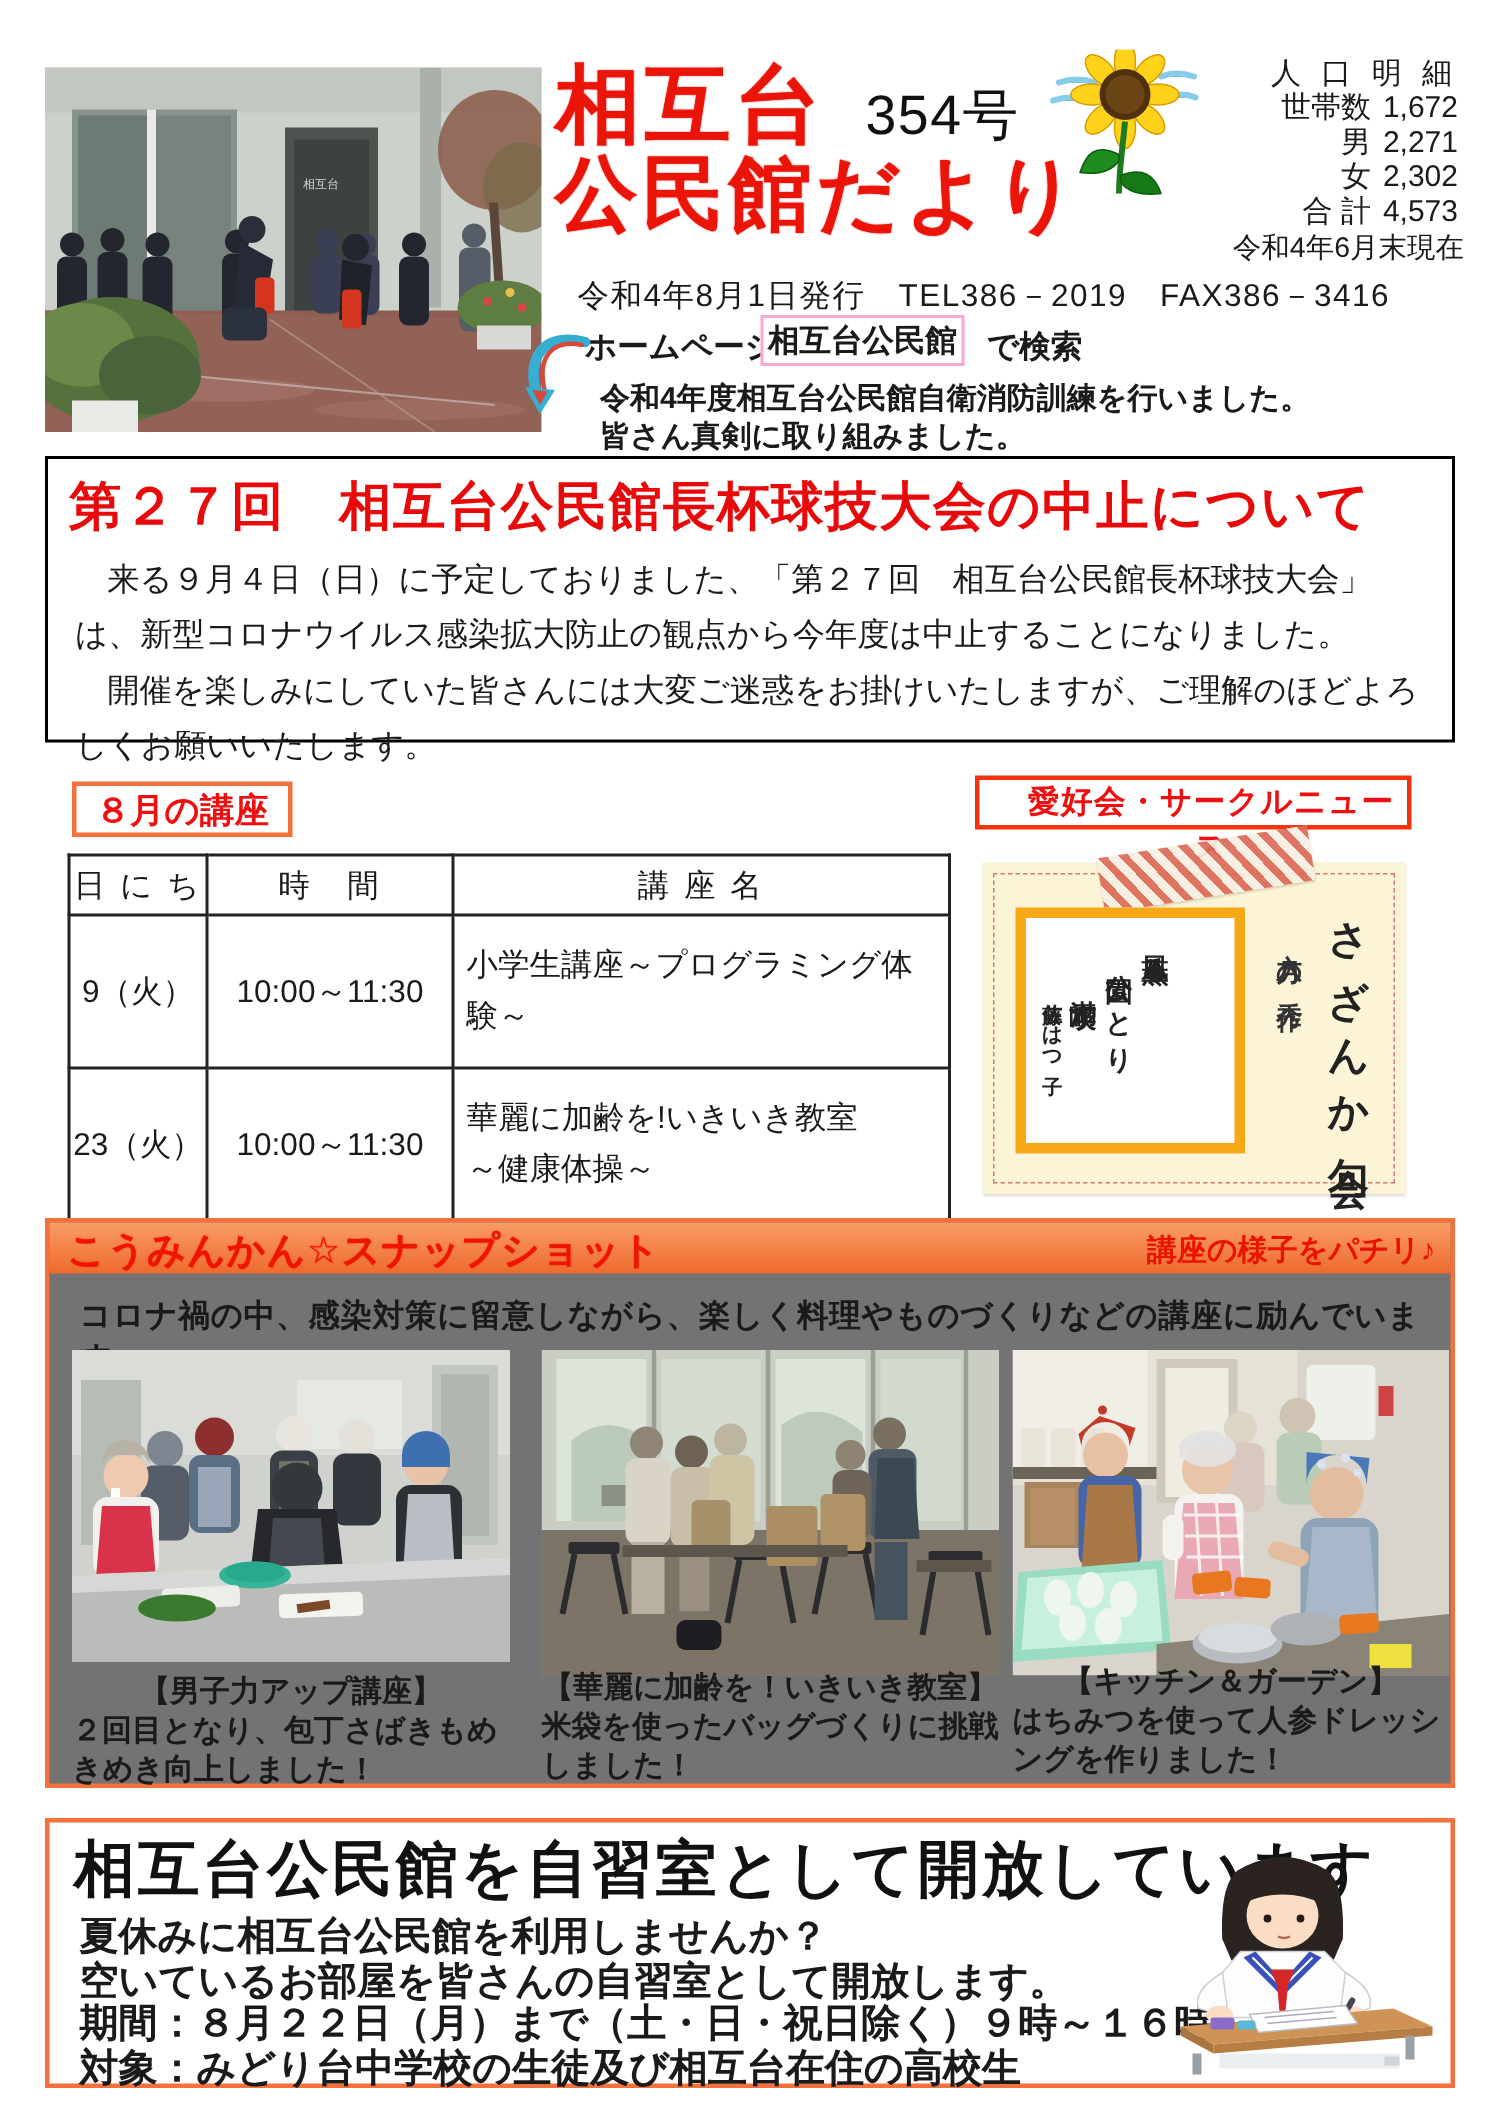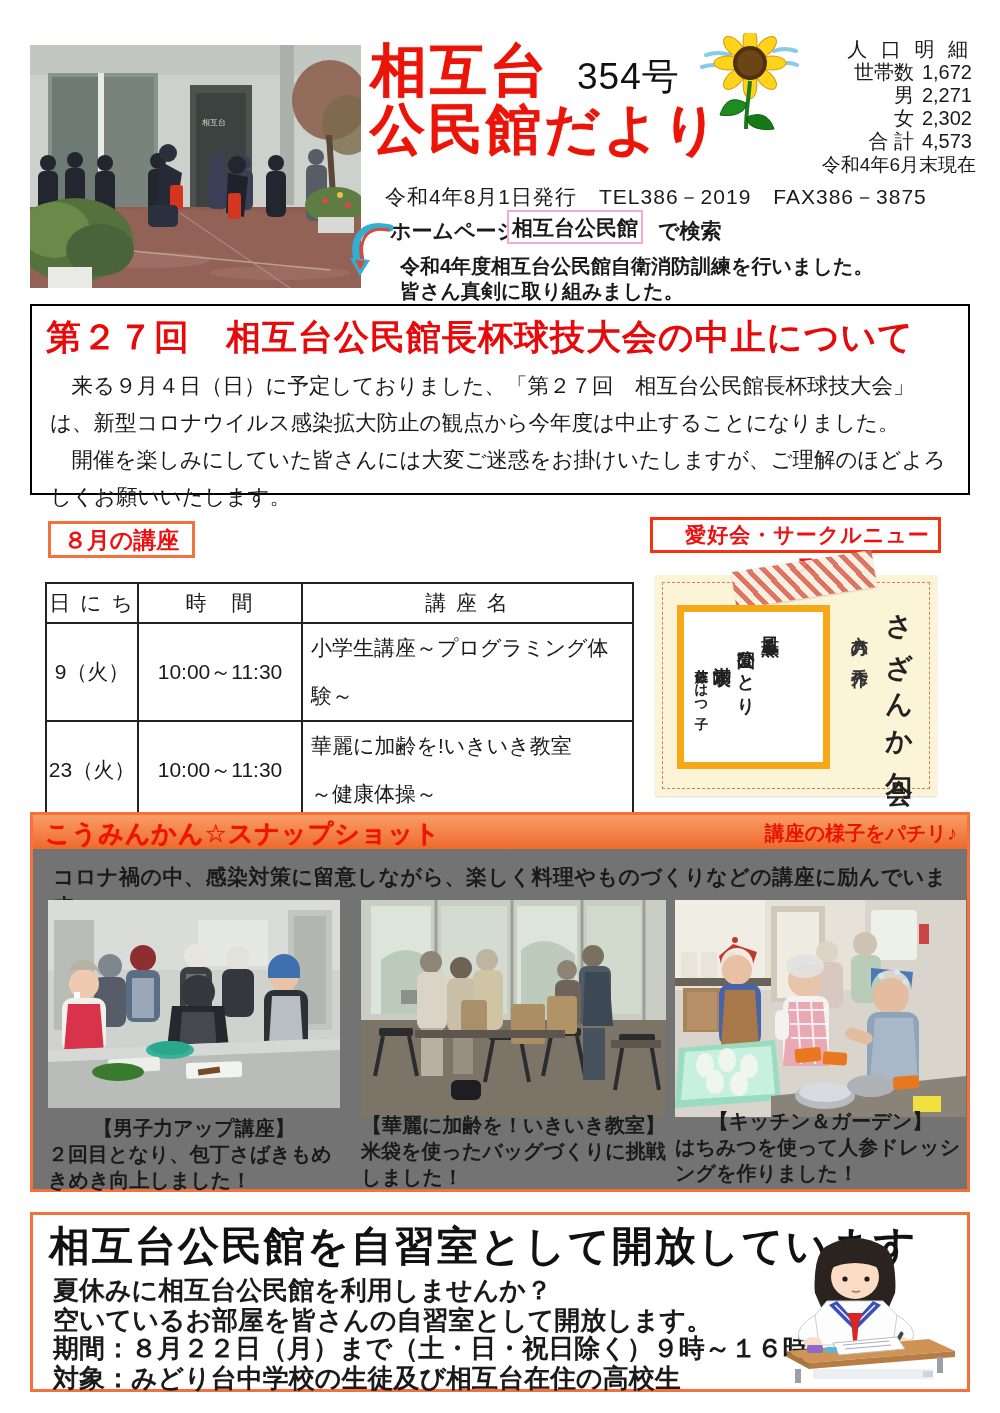--- a/index.html
+++ b/index.html
@@ -44,26 +44,26 @@
                color:#e80a0a; letter-spacing:1px; white-space:nowrap; }
   .ann-body { position:absolute; left:18px; right:14px; top:62px;
               font-family:"Liberation Serif","DejaVu Serif",serif;
               font-size:21.5px; line-height:37px; }
   .ann-body p { text-indent:1em; }
 
   
   .label-box { border:3px solid #f4713b; color:#ee1010; font-weight:bold; background:#fff; }
   .aug-label { left:48px; top:521px; width:147px; height:37px; font-size:23px; text-align:center; line-height:32px; }
 
-  table.courses { position:absolute; left:45px; top:569px; border-collapse:collapse; background:#fff;margin-top:13px; }
+  table.courses { position:absolute; left:45px; top:569px; border-collapse:collapse; background:#fff; }
   table.courses th, table.courses td { border:2px solid #222; font-weight:normal; font-size:21px; }
   table.courses th { height:40px; letter-spacing:2px; }
   col.c-date { width:92px; } col.c-time { width:164px; } col.c-name { width:331px; }
   td.cell-c { text-align:center; }
-  td.cell-l { text-align:left; padding:0 8px; line-height:48px; }
+  td.cell-l { text-align:left; padding:16px 8px; line-height:34px; }
   tr.r1 td { height:41px; } tr.r2 td, tr.r3 td { height:77px; } tr.r4 td { height:41px; }
 
   
   .circle-label { left:650px; top:517px; width:291px; height:36px; font-size:21px;
                   border:3px solid #f3340f; text-align:center; line-height:30px; letter-spacing:1px;padding-left:24px; }
 
   .haiku-card { left:655px; top:575px; width:282px; height:221px; background:#fcf4d6;
                 box-shadow:0 1px 2px rgba(0,0,0,.15); }
   .haiku-card .inner-dash { position:absolute; inset:7px; border:1px dashed #d87a6a; }
   .washi-tape { position:absolute; left:78px; top:-14px; width:142px; height:37px;
@@ -223,21 +223,21 @@
 
   <div class="abs pop-block">
     <div class="pop-head">人 口 明 細</div>
     <div class="pop-row"><span class="lbl">世帯数</span><span>1,672</span></div>
     <div class="pop-row"><span class="lbl">男</span><span>2,271</span></div>
     <div class="pop-row"><span class="lbl">女</span><span>2,302</span></div>
     <div class="pop-row"><span class="lbl">合 計</span><span>4,573</span></div>
   </div>
   <div class="abs pop-asof">令和4年6月末現在</div>
 
-  <div class="abs pub-line">令和4年8月1日発行　TEL386－2019　FAX386－3875</div>
+  <div class="abs pub-line">令和4年8月1日発行　TEL386－2019　FAX386－3416</div>
 
   <div class="abs hp-label">ホームページ</div>
   <div class="abs hp-box">相互台公民館</div>
   <div class="abs hp-suffix">で検索</div>
 
   <div class="abs curve-arrow">
     <svg width="52" height="60" viewBox="0 0 52 60">
       <path d="M44 8 C18 2 4 16 12 44" fill="none" stroke="#35aed2" stroke-width="7" stroke-linecap="round"></path>
       <path d="M42 10 C22 6 12 18 17 40" fill="none" stroke="#d8493a" stroke-width="3" stroke-linecap="round"></path>
       <path d="M4 38 L14 56 L24 40 Z" fill="#35aed2"></path>

